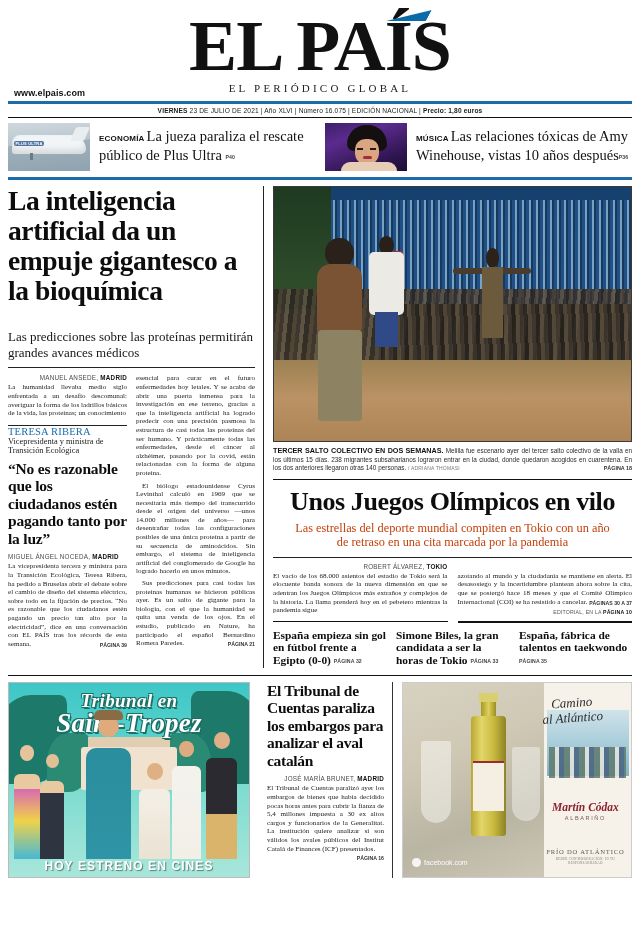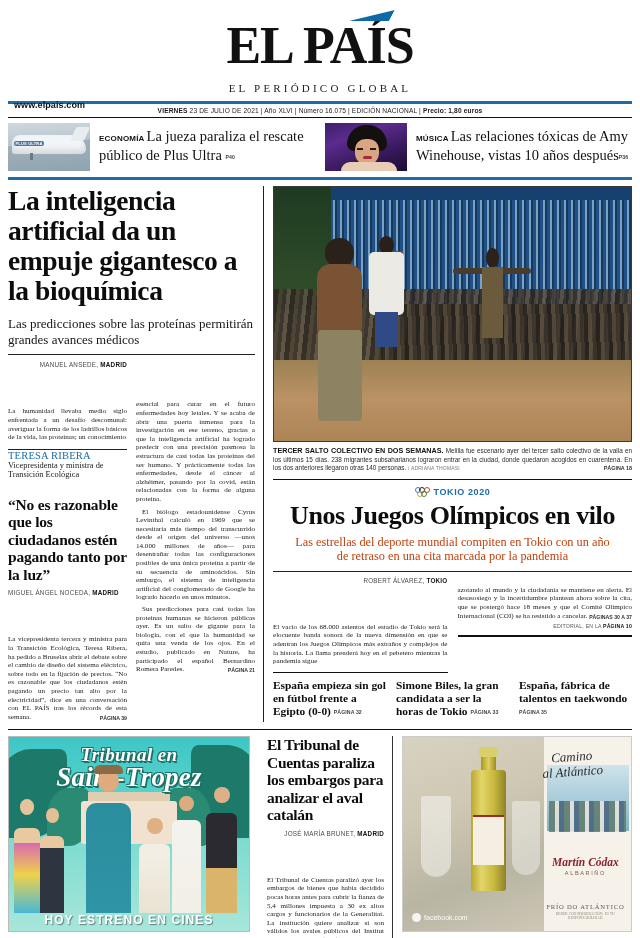--- a/index.html
+++ b/index.html
@@ -11,21 +11,21 @@
     overflow: hidden;
   }
   .page { width: 640px; height: 938px; position: relative; background:#fff; }
 
   
   .masthead { position: relative; padding-top: 6px; }
   .logo-wrap { text-align: center; position: relative; height: 78px; }
   .logo {
     font-family: "Liberation Serif", serif;
     font-weight: 700;
-    font-size: 52px;
+    font-size: 72px;
     letter-spacing: -1px;
     line-height: 80px;
     color: #111;
     display: inline-block;
     position: relative;
   }
   .logo .accent-bar {
     position: absolute;
     width: 40px; height: 11px;
     background: #0a6ba8;
@@ -36,21 +36,21 @@
   .tagline {
     text-align: center;
     font-family: "Liberation Serif", serif;
     font-size: 11px;
     letter-spacing: 3.2px;
     color: #222;
     margin-top: -2px;
   }
   .url {
     position: absolute;
-    left: 14px; top: 100px;
+    left: 14px; top: 88px;
     font-family: "Liberation Sans", sans-serif;
     font-size: 9px; font-weight: 700; color: #111;
     letter-spacing: 0.1px;
   }
   .rule-blue {
     margin: 7px 8px 0 8px;
     height: 3px; background: #1b6ca8;
   }
   .dateline {
     text-align: center;
@@ -154,21 +154,21 @@
   .col-left { width: 256px; flex: 0 0 256px; padding-right: 8px; border-right: 1px solid #222; }
   .col-right { flex: 1; padding-left: 9px; }
 
   .lead-head {
     font-family: "Liberation Serif", serif;
     font-weight: 700;
     font-size: 27.5px;
     line-height: 30px;
     letter-spacing: -0.4px;
     color: #0d0d0d;
-    margin-bottom: 10px;
+    margin-bottom: 23px;
   }
   .lead-sub {
     font-family: "Liberation Serif", serif;
     font-size: 13px;
     line-height: 15.5px;
     color: #161616;
     padding-bottom: 7px;
     border-bottom: 1.2px solid #222;
   }
 
@@ -190,39 +190,38 @@
     margin-bottom: 2px;
   }
   .byline b { color: #111; font-weight: 700; }
   .bodytext {
     font-family: "Liberation Serif", serif;
     font-size: 7.1px;
     line-height: 8.6px;
     text-align: justify;
     color: #1b1b1b;
     hyphens: auto;
-    margin-top: 39px;
   }
   .bodytext .pg-ref-inline {
     font-family: "Liberation Sans", sans-serif;
     font-size: 5.2px; font-weight:700; color:#333;
     float: right; margin-top: 1px;
   }
 
   .quote-box { border-top: 1.2px solid #222; margin-top: 7px; }
   .quote-name {
     font-family: "Liberation Serif", serif;
     font-size: 10.5px; font-weight: 400;
     color: #1b6ca8; letter-spacing: .2px;
     text-transform: uppercase;
   }
   .quote-role {
     font-family: "Liberation Serif", serif;
     font-size: 8.4px; line-height: 9.6px; color: #1a1a1a;
-    margin-bottom: 16px;
+    margin-bottom: 4px;
   }
   .quote-text {
     font-family: "Liberation Serif", serif;
     font-weight: 700;
     font-size: 15.5px;
     line-height: 17.5px;
     letter-spacing: -0.2px;
     color: #0d0d0d;
     margin-bottom: 6px;
   }
@@ -516,30 +515,20 @@
             <div class="legs"></div>
           </div>
       </div>
       <div class="photo-caption">
         <b>TERCER SALTO COLECTIVO EN DOS SEMANAS.</b><span> Melilla fue escenario ayer del tercer salto colectivo de la valla en los últimos 15 días. 238 migrantes subsaharianos lograron entrar en la ciudad, donde quedaron acogidos en cuarentena. En los dos anteriores llegaron otras 140 personas.</span>
         <span class="credit">/ ADRIANA THOMASI</span>
         <span class="cap-pg">PÁGINA 18</span>
       </div>
 
       <div class="oly">
-        <div class="oly-kicker">
-          <span class="rings">
-            <span class="r1"></span>
-              <span class="r2"></span>
-              <span class="r3"></span>
-              <span class="r4"></span>
-              <span class="r5"></span>
-          </span>
-          <span class="oly-kicker-text">TOKIO 2020</span>
-        </div>
         <div class="oly-head">Unos Juegos Olímpicos en vilo</div>
         <div class="oly-sub">Las estrellas del deporte mundial compiten en Tokio con un año de retraso en una cita marcada por la pandemia</div>
 
         <div class="oly-cols">
           <div class="c">
             <div class="byline">
               <span>ROBERT ÁLVAREZ, </span><b>Tokio</b>
             </div>
             <div class="bodytext">El vacío de los 68.000 asientos del estadio de Tokio será la elocuente banda sonora de la nueva dimensión en que se adentran los Juegos Olímpicos más extraños y complejos de la historia. La llama prenderá hoy en el pebetero mientras la pandemia sigue</div>
             <div class="oly-rule"></div>

